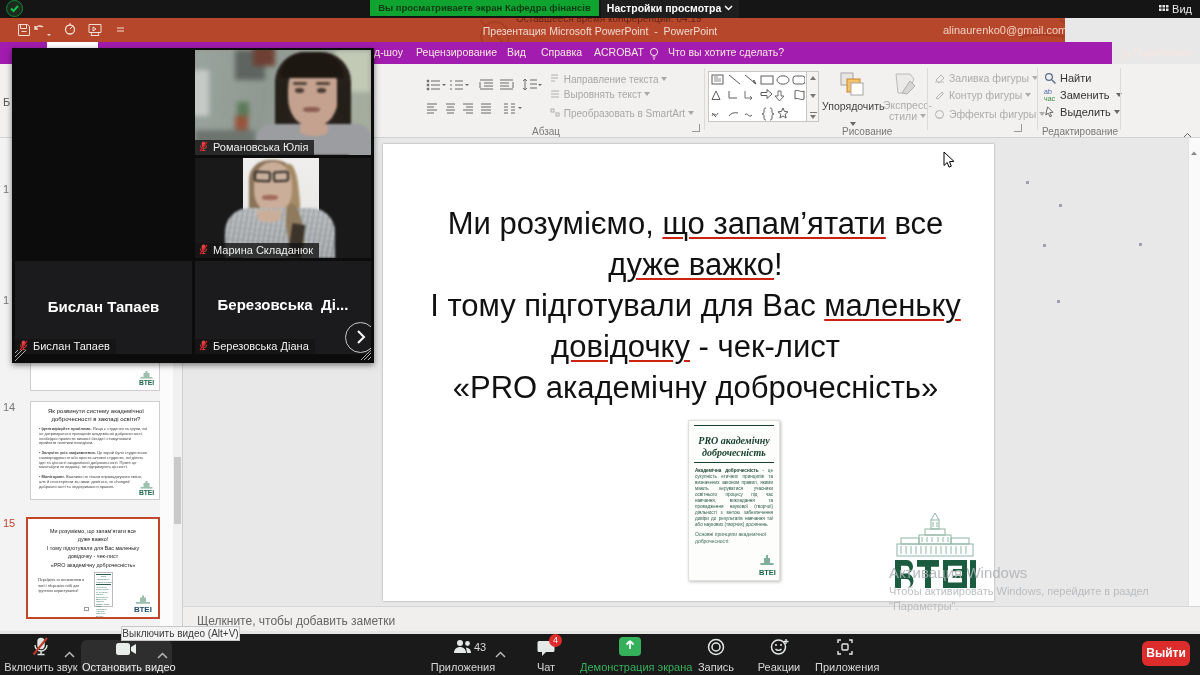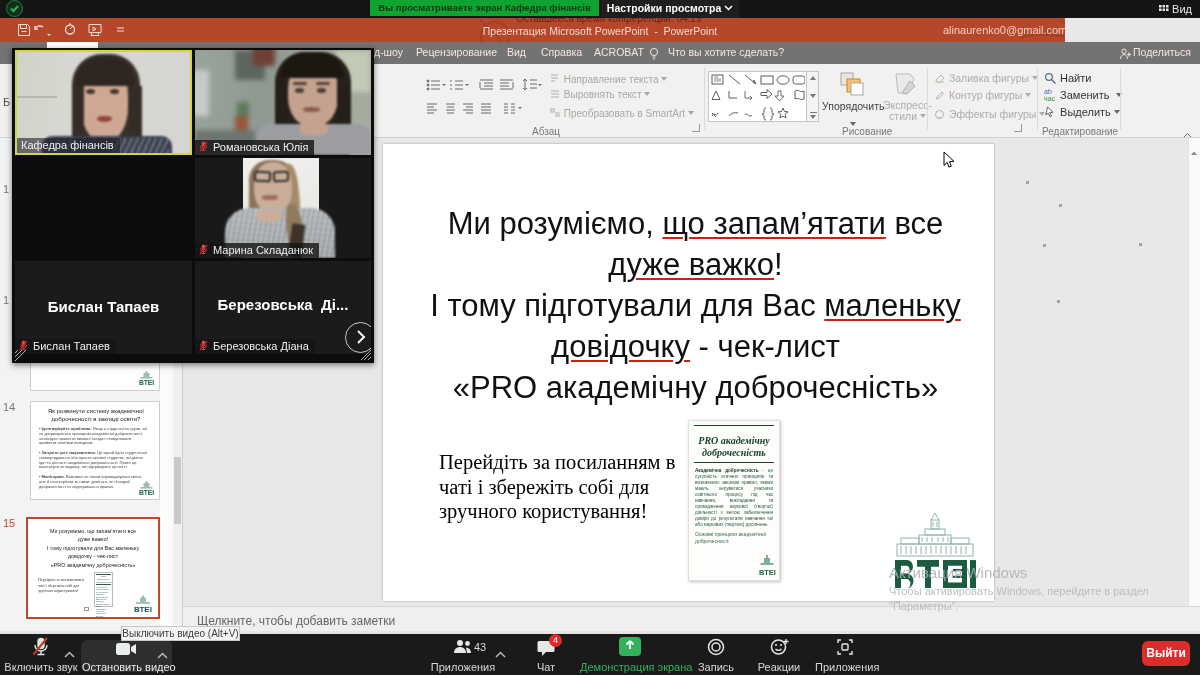--- a/index.html
+++ b/index.html
@@ -9,21 +9,21 @@
   .abs { position:absolute; }
   
   #topbar { left:0; top:0; width:1200px; height:18px; background:#151515; }
   #greenpill { left:370px; top:0; width:229px; height:16px; background:#0fa32f;
     color:#0b3b15; font-size:9.5px; font-weight:bold; text-align:center; line-height:16px; white-space:nowrap; }
   #viewopts { left:601px; top:0; width:138px; height:18px; background:#1e1e1e;
     color:#fff; font-size:10.5px; font-weight:bold; text-align:center; line-height:17px; white-space:nowrap; }
   #vidlbl { right:8px; top:3px; color:#e8e8e8; font-size:11px; }
   
   #titlebar { left:0; top:18px; width:1065px; height:24px; background:#b7472a; overflow:hidden;}
-  #tabrow { left:0; top:42px; width:1200px; height:22px; background:#737373; }
+  #tabrow { left:0; top:42px; width:1112px; height:22px; background:#a21caf; }
   #ribbon { left:0; top:64px; width:1200px; height:74px; background:#f2f1f0;
             border-bottom:1px solid #d4d2d0; }
   .tab { position:absolute; top:4px; color:#f7e6e0; font-size:10.5px; }
   
   #thumbpanel { left:0; top:138px; width:183px; height:495px; background:#f3f3f3;
                 border-right:1px solid #d0cece; }
   
   #notesbar { left:183px; top:606px; width:1017px; height:25px; background:#f0efee;
               border-top:1px solid #d8d6d4; color:#666; font-size:12px; }
   #statusline { left:0; top:631px; width:1200px; height:3px; background:#e6e5e4; }
@@ -326,21 +326,20 @@
   </div>
 
   <div class="abs" id="slide">
     <div id="slidetitle">
       Ми розуміємо, <span class="ru">що запам’ятати</span> все<br>
       <span class="ru">дуже важко</span>!<br>
       І тому підготували для Вас <span class="ru">маленьку</span><br>
       <span class="ru">довідочку</span> - чек-лист<br>
       «PRO академічну доброчесність»
     </div>
-    <div id="serifblock">Перейдіть за посиланням в<br>чаті і збережіть собі для<br>зручного користування!</div>
 
     <div class="abs" style="left:305px;top:276px;width:92px;height:161px;background:#fdfdfb;box-shadow:1px 1px 3px rgba(0,0,0,.25);border:1px solid #e0e0dc;">
       <div style="margin:4px 5px 0 5px;border-top:1.5px solid #17412e;border-bottom:1.5px solid #17412e;padding:9px 0 3px 0;text-align:center;font-family:'Liberation Serif',serif;font-style:italic;font-weight:bold;font-size:10px;line-height:12px;color:#17412e;">PRO академічну<br>доброчесність</div>
       <div style="margin:5px 6px 0 6px;font-size:4.6px;line-height:6.05px;color:#2c5c48;text-align:justify;"><b style="color:#17412e;">Академічна доброчесність</b> - це сукупність етичних принципів та визначених законом правил, якими мають керуватися учасники освітнього процесу під час навчання, викладання та провадження наукової (творчої) діяльності з метою забезпечення довіри до результатів навчання та/або наукових (творчих) досягнень.</div>
       <div style="margin:3px 6px 0 6px;font-size:5px;line-height:6.2px;color:#3a6a56;">Основні принципи академічної доброчесності:</div>
       <div class="abs" style="right:3px;bottom:3px;width:18px;height:24px;">
         <svg width="18" height="24" viewBox="0 0 18 24">
             <path d="M2.5 10h13v2h-13z" fill="#7fae9b"></path>
             <path d="M6 5h6v5H6z" fill="#7fae9b"></path>
             <path d="M8 2h2v3H8z" fill="#7fae9b"></path>
@@ -496,40 +495,20 @@
         <path d="M4 7.5l2.5 2.5L11 5" stroke="#17c04a" stroke-width="2" fill="none"></path>
       </svg>
   </div>
 
   <div class="abs" style="left:1190px;top:142px;z-index:2;"><svg width="8" height="6">
         <path d="M1 5l3-3.5L7 5z" fill="#8a8a8a"></path>
       </svg></div>
 
   <div class="abs" id="vpanel">
 
-    <div class="vtile" style="left:3px;top:2px;width:177px;height:105px;border:2px solid #d6d63c;background:#d6d5d0;">
-      <div class="abs" style="left:0;top:0;width:100%;height:100%;background:linear-gradient(100deg,#d0d2c6 0%,#d8d7d2 30%,#d6d5d1 100%);"></div>
-      <div class="abs" style="left:0;top:44px;width:40px;height:2px;background:#b4b8ae;"></div>
-      <div class="abs" style="left:0;top:0;width:100%;height:100%;filter:blur(1px);">
-        <div class="abs" style="left:55px;top:2px;width:68px;height:108px;background:#38302a;border-radius:30px 30px 8px 8px;"></div>
-        <div class="abs" style="left:64px;top:6px;width:47px;height:82px;background:#cfa894;border-radius:46% 46% 40% 40%;"></div>
-        <div class="abs" style="left:67px;top:30px;width:16px;height:3px;background:#463830;border-radius:2px;transform:rotate(4deg);"></div>
-        <div class="abs" style="left:91px;top:30px;width:16px;height:3px;background:#463830;border-radius:2px;transform:rotate(-4deg);"></div>
-        <div class="abs" style="left:69px;top:37px;width:9px;height:5px;background:#40342c;border-radius:50%;"></div>
-        <div class="abs" style="left:93px;top:37px;width:9px;height:5px;background:#40342c;border-radius:50%;"></div>
-        <div class="abs" style="left:80px;top:64px;width:15px;height:6px;background:#93443c;border-radius:40% 40% 50% 50%;"></div>
-        <div class="abs" style="left:58px;top:4px;width:60px;height:30px;background:#2e2620;border-radius:28px 28px 0 0;"></div>
-        <div class="abs" style="left:55px;top:34px;width:12px;height:75px;background:#342c26;"></div>
-        <div class="abs" style="left:112px;top:34px;width:13px;height:75px;background:#342c26;"></div>
-        <div class="abs" style="left:25px;top:84px;width:130px;height:24px;background:#3a3f4e;border-radius:10px 10px 0 0;"></div>
-        <div class="abs" style="left:96px;top:86px;width:56px;height:22px;background:repeating-linear-gradient(115deg,rgba(225,230,240,.45) 0 1.4px,rgba(58,63,78,0) 1.4px 5.5px);"></div>
-        <div class="abs" style="left:28px;top:86px;width:30px;height:20px;background:repeating-linear-gradient(115deg,rgba(225,230,240,.3) 0 1.3px,rgba(58,63,78,0) 1.3px 6px);"></div>
-      </div>
-      <div class="vname" style="background:rgba(30,30,40,.6);">Кафедра фінансів</div>
-    </div>
 
     <div class="vtile" style="left:183px;top:2px;width:176px;height:105px;background:#97998f;padding-left:24px;">
       <div class="abs" style="left:0;top:0;width:100%;height:100%;filter:blur(2.5px);">
         <div class="abs" style="left:0;top:0;width:176px;height:105px;background:linear-gradient(100deg,#9aa49e 0%,#8f9992 40%,#a8b0a0 100%);"></div>
         <div class="abs" style="left:140px;top:0;width:36px;height:42px;background:#c2cab6;"></div>
         <div class="abs" style="left:-4px;top:20px;width:18px;height:46px;background:#c6cac6;"></div>
         <div class="abs" style="left:40px;top:0px;width:30px;height:30px;background:#5e6560;"></div>
         <div class="abs" style="left:58px;top:-8px;width:22px;height:24px;background:#6e4034;"></div>
         <div class="abs" style="left:42px;top:52px;width:12px;height:16px;background:#5c7a58;"></div>
         <div class="abs" style="left:40px;top:66px;width:13px;height:18px;background:#96543c;"></div>

